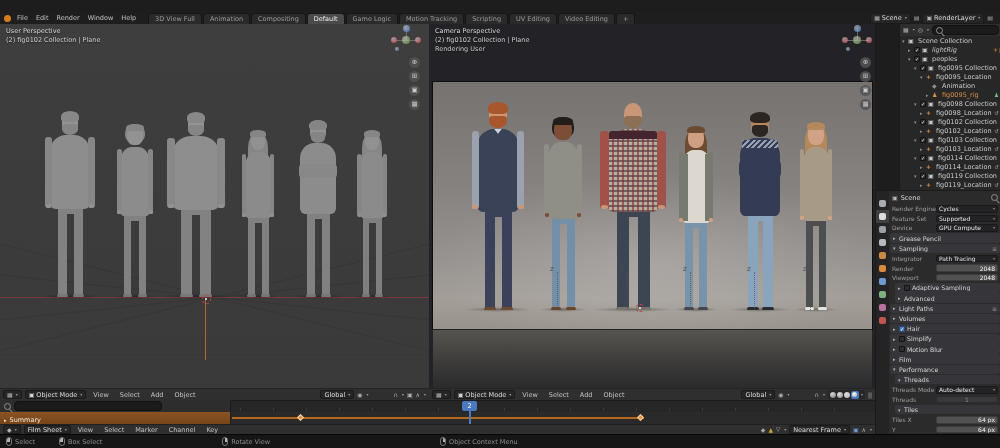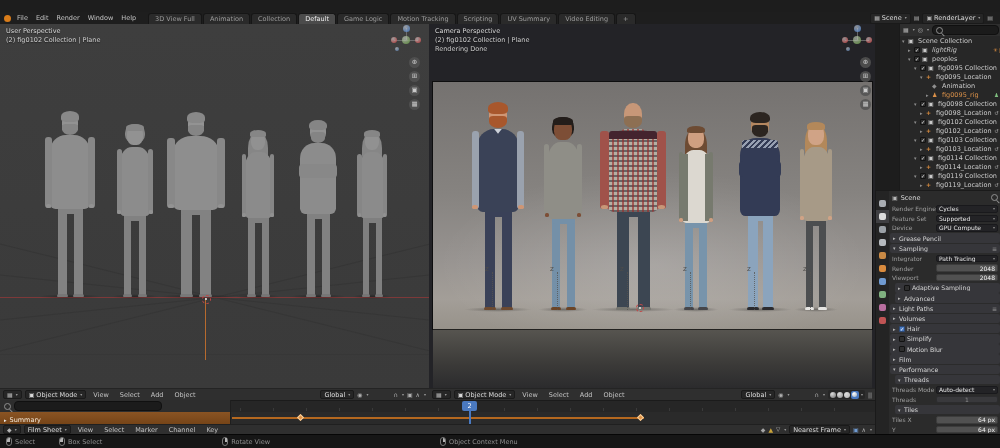--- a/index.html
+++ b/index.html
@@ -46,26 +46,26 @@
     <div id="tb-menus" class="bar">
         <div class="mi fi">File</div>
         <div class="mi fi">Edit</div>
         <div class="mi fi">Render</div>
         <div class="mi fi">Window</div>
         <div class="mi fi">Help</div>
       </div>
     <div id="tb-tabs" class="bar" style="margin-left:8px;">
         <div class="tab fi">3D View Full</div>
         <div class="tab fi">Animation</div>
-        <div class="tab fi">Collection</div>
+        <div class="tab fi">Compositing</div>
         <div class="tab fi active">Default</div>
         <div class="tab fi">Game Logic</div>
         <div class="tab fi">Motion Tracking</div>
         <div class="tab fi">Scripting</div>
-        <div class="tab fi">UV Summary</div>
+        <div class="tab fi">UV Editing</div>
         <div class="tab fi">Video Editing</div>
         <div class="tab fi">+</div>
       </div>
     <div class="spacer"></div>
     <div class="pill">
       <span class="ig" style="color:#b5b5b5;">▦</span>
       <span>Scene</span>
       <span class="crt">▾</span>
     </div>
     <span class="ig" style="color:#a5a5a5;margin:0 3px;">▤</span>
@@ -316,21 +316,21 @@
         <div class="a" style="left: 377px; top: 190px; width: 0px; height: 38px; border-left: 1px dotted rgb(86, 83, 79); opacity: 0.75;"></div>
       </div>
     <div class="a" style="left:4px;top:305px;width:439px;height:59px;background:linear-gradient(#575550,#3b3a38 60%,#2b2b2d);"></div>
     <div class="a" style="left:3px;top:57px;width:441px;height:249px;border:1px solid rgba(0,0,0,.6);pointer-events:none;"></div>
     <div id="cursorR">
         <div class="a" style="left: 207px; top: 280px; width: 8px; height: 8px; border: 1px dashed rgb(194, 72, 72); border-radius: 50%;"></div>
         <div class="a" style="left: 210px; top: 283px; width: 2px; height: 2px; background: rgb(238, 238, 238); border-radius: 50%;"></div>
       </div>
     <div class="ovl" style="left:6px;top:3px;">Camera Perspective</div>
     <div class="ovl" style="left:6px;top:12px;color:#cfcfcf;">(2) fig0102 Collection | Plane</div>
-    <div class="ovl" style="left:6px;top:21px;color:#c9c9c9;">Rendering Done</div>
+    <div class="ovl" style="left:6px;top:21px;color:#c9c9c9;">Rendering User</div>
     <div id="gizmoR">
         <div class="a" style="left: 416px; top: 15.5px; width: 24px; height: 1px; background: rgb(128, 128, 128); opacity: 0.7;"></div>
         <div class="a" style="left: 427.5px; top: 4px; width: 1px; height: 12px; background: rgb(128, 128, 128); opacity: 0.7;"></div>
         <div class="a" style="left: 424.5px; top: 0.5px; width: 7px; height: 7px; border-radius: 50%; background: radial-gradient(circle at 35% 30%, rgba(255, 255, 255, 0.5), rgb(61, 111, 180));"></div>
         <div class="a" style="left: 424px; top: 12px; width: 8px; height: 8px; border-radius: 50%; background: radial-gradient(circle at 35% 30%, rgba(255, 255, 255, 0.5), rgb(92, 138, 60));"></div>
         <div class="a" style="left: 413px; top: 13px; width: 6px; height: 6px; border-radius: 50%; background: radial-gradient(circle at 35% 30%, rgba(255, 255, 255, 0.5), rgb(179, 58, 58));"></div>
         <div class="a" style="left: 437px; top: 13px; width: 6px; height: 6px; border-radius: 50%; background: radial-gradient(circle at 35% 30%, rgba(255, 255, 255, 0.5), rgb(179, 58, 58));"></div>
         <div class="a" style="left: 417px; top: 23px; width: 4px; height: 4px; border-radius: 50%; background: radial-gradient(circle at 35% 30%, rgba(255, 255, 255, 0.5), rgb(74, 111, 158));"></div>
         <div class="a" style="left: 431px; top: 33px; width: 11px; height: 11px; border-radius: 50%; background: rgba(82, 82, 82, 0.85); color: rgb(201, 201, 201); font-size: 6.5px; text-align: center; line-height: 11px;">⊕</div>
         <div class="a" style="left: 431px; top: 47px; width: 11px; height: 11px; border-radius: 50%; background: rgba(82, 82, 82, 0.85); color: rgb(201, 201, 201); font-size: 6.5px; text-align: center; line-height: 11px;">⊞</div>

